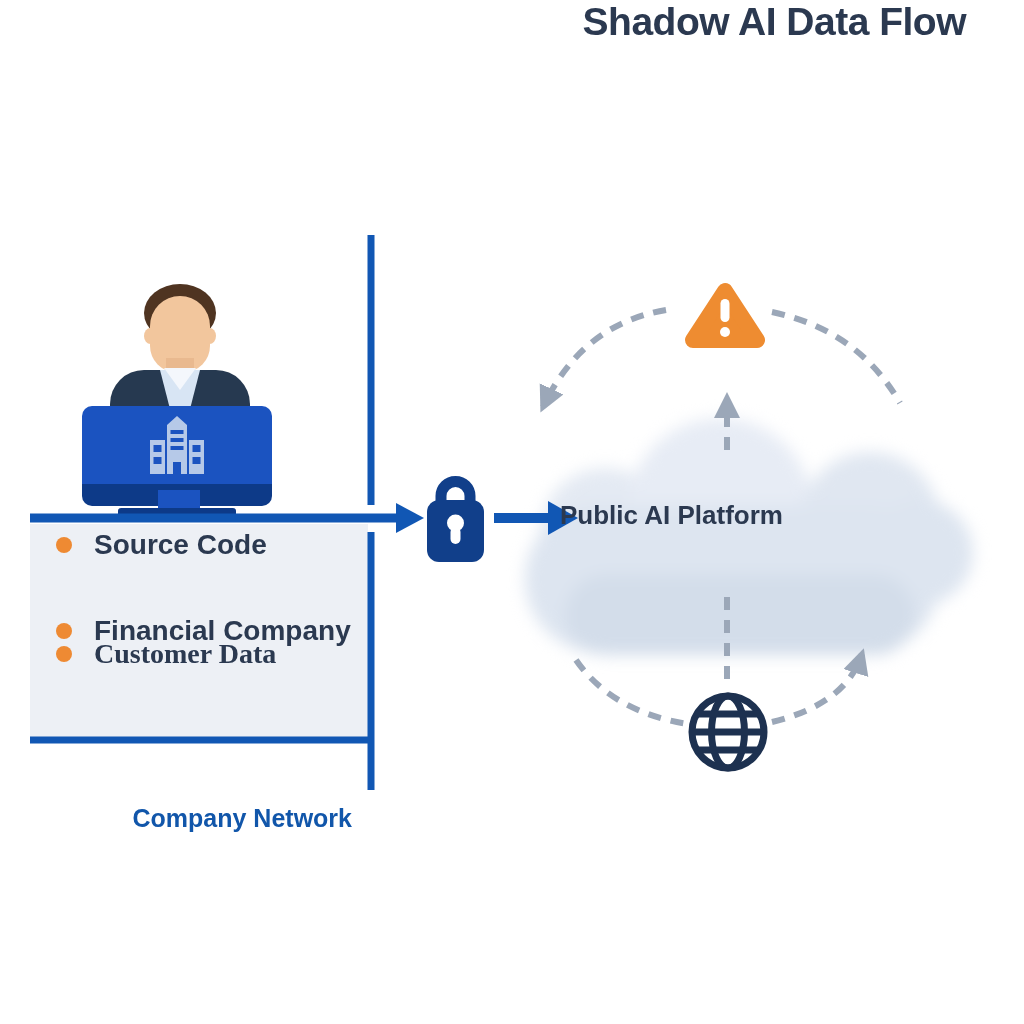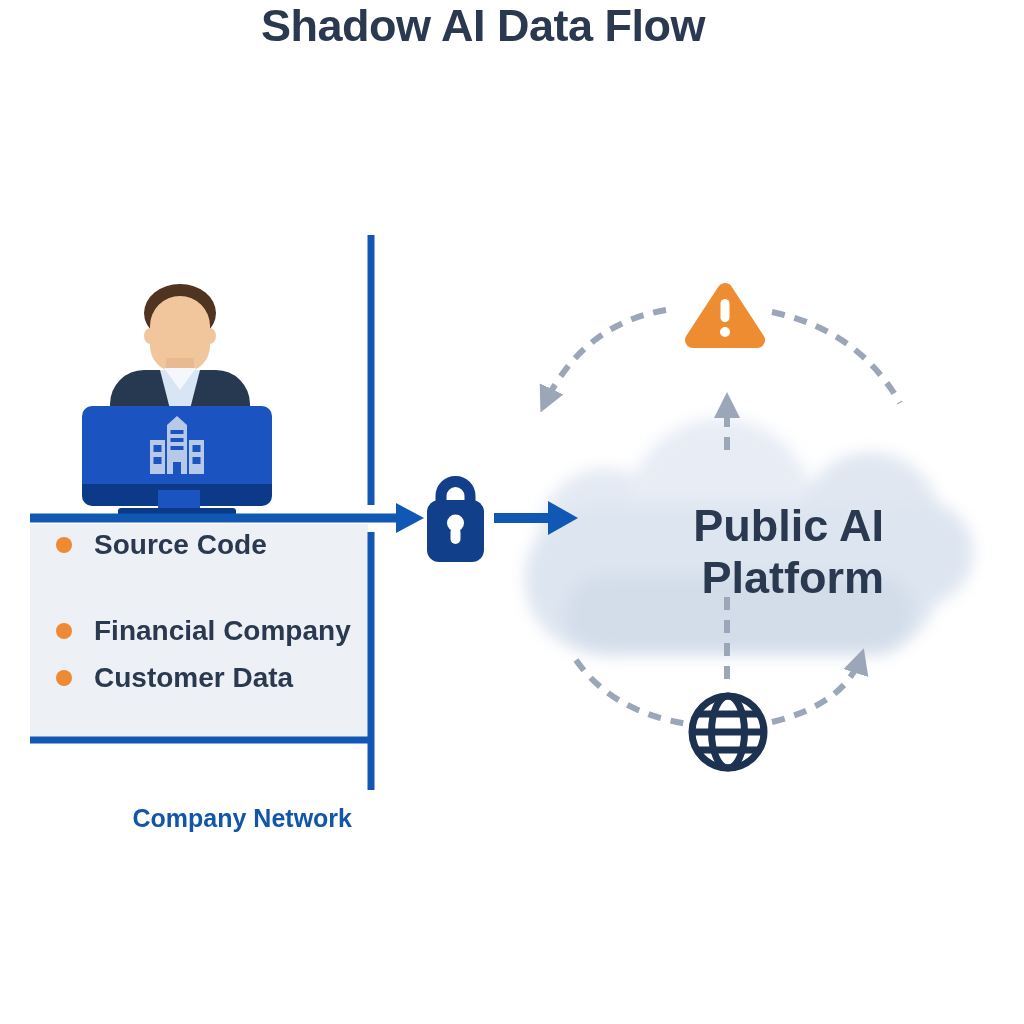--- a/index.html
+++ b/index.html
@@ -23,61 +23,61 @@
   }
   html,body{margin:0;padding:0;}
   body{
     width:1024px;height:1024px;position:relative;overflow:hidden;
     background:#ffffff;
     font-family:"Liberation Sans", sans-serif;
   }
   .abs{position:absolute;}
   
   .title{
-    left:0; top:56; width:966px; text-align:center;
-    font-size:45px; font-weight:700; color:var(--dark-navy);
+    left:0; top:56; width:966px; text-align:right;
+    font-size:39px; font-weight:700; color:var(--dark-navy);
     letter-spacing:-0.5px;
   }
   
   .hair{left:144px;top:284px;width:72px;height:58px;border-radius:50%;background:var(--hair);}
   .ear{width:13px;height:16px;border-radius:50%;background:var(--skin);top:328px;}
   .ear.l{left:144px;} .ear.r{left:203px;}
   .face{left:150px;top:296px;width:60px;height:76px;border-radius:30px 30px 26px 26px;background:var(--skin);}
   .neck{left:166px;top:358px;width:28px;height:26px;background:#e9b98f;}
   .torso{left:110px;top:370px;width:140px;height:92px;border-radius:34px 34px 0 0;background:var(--suit);}
   .shirt{left:160px;top:370px;width:40px;height:78px;background:var(--shirt);clip-path:polygon(0 0,100% 0,50% 100%);}
   .collar{left:164px;top:368px;width:32px;height:22px;background:#f4f7fc;clip-path:polygon(0 0,100% 0,50% 100%);}
   
   .screen{left:82px;top:406px;width:190px;height:78px;background:var(--monitor-blue);border-radius:10px 10px 0 0;}
   .bezel{left:82px;top:484px;width:190px;height:22px;background:var(--monitor-dark);border-radius:0 0 10px 10px;}
   .stand-neck{left:158px;top:490px;width:42px;height:20px;background:var(--monitor-blue);}
   .stand-base{left:118px;top:508px;width:118px;height:10px;background:var(--monitor-dark);border-radius:3px;}
   .bldg-svg{left:142px;top:416px;}
   
   .net-box{left:30px;top:524px;width:338px;height:213px;background:var(--box-bg);}
   .row{position:absolute;left:56px;display:flex;align-items:center;gap:22px;height:30px;}
-  .row.r0{top:530px;} .row.r1{top:616px;} .row.r2{top:663px;}
+  .row.r0{top:530px;} .row.r1{top:616px;} .row.r2{top:639px;font-family:Liberation Serif, serif;}
   .bullet{width:16px;height:16px;border-radius:50%;background:var(--bullet-orange);flex:0 0 auto;}
   .row-label{font-size:28px;font-weight:600;color:var(--dark-navy);white-space:nowrap;}
   .net-label{
     left:40px;top:804px;width:312px;text-align:right;
     font-size:25px;font-weight:700;color:var(--label-blue);
   }
   
   .cloud{left:0;top:0;width:1024px;height:1024px;filter:blur(8px);}
   .cloud div{position:absolute;}
   .cb1{left:540px;top:468px;width:130px;height:130px;border-radius:50%;background:#e4eaf3;}
   .cb2{left:628px;top:418px;width:185px;height:185px;border-radius:50%;background:#e7ecf5;}
   .cb3{left:800px;top:452px;width:140px;height:140px;border-radius:50%;background:#e0e7f1;}
   .cb4{left:868px;top:500px;width:105px;height:105px;border-radius:50%;background:#dde5f0;}
   .cb5{left:525px;top:505px;width:415px;height:148px;border-radius:74px;background:#dde5f0;}
   .cb6{left:565px;top:575px;width:350px;height:80px;border-radius:40px;background:#d3ddea;}
   .cloud-label{
-    left:560px;top:500px;width:324px;text-align:right;
-    font-size:45px;font-weight:700;color:var(--dark-navy);
+    left:560px;top:500px;width:324px;text-align:left;
+    font-size:26px;font-weight:700;color:var(--dark-navy);
   }
   
   svg.overlay{left:0;top:0;}
   .blue-line{stroke:var(--accent-blue);}
   .blue-fill{fill:var(--accent-blue);}
   .dash{stroke:var(--dashed-gray);stroke-width:6;fill:none;stroke-dasharray:13 10;}
   .gray-head{fill:var(--dashed-gray);}
   .lock-fill{fill:var(--lock-navy);}
   .lock-stroke{stroke:var(--lock-navy);}
   .warn{fill:var(--warning-orange);stroke:var(--warning-orange);}

